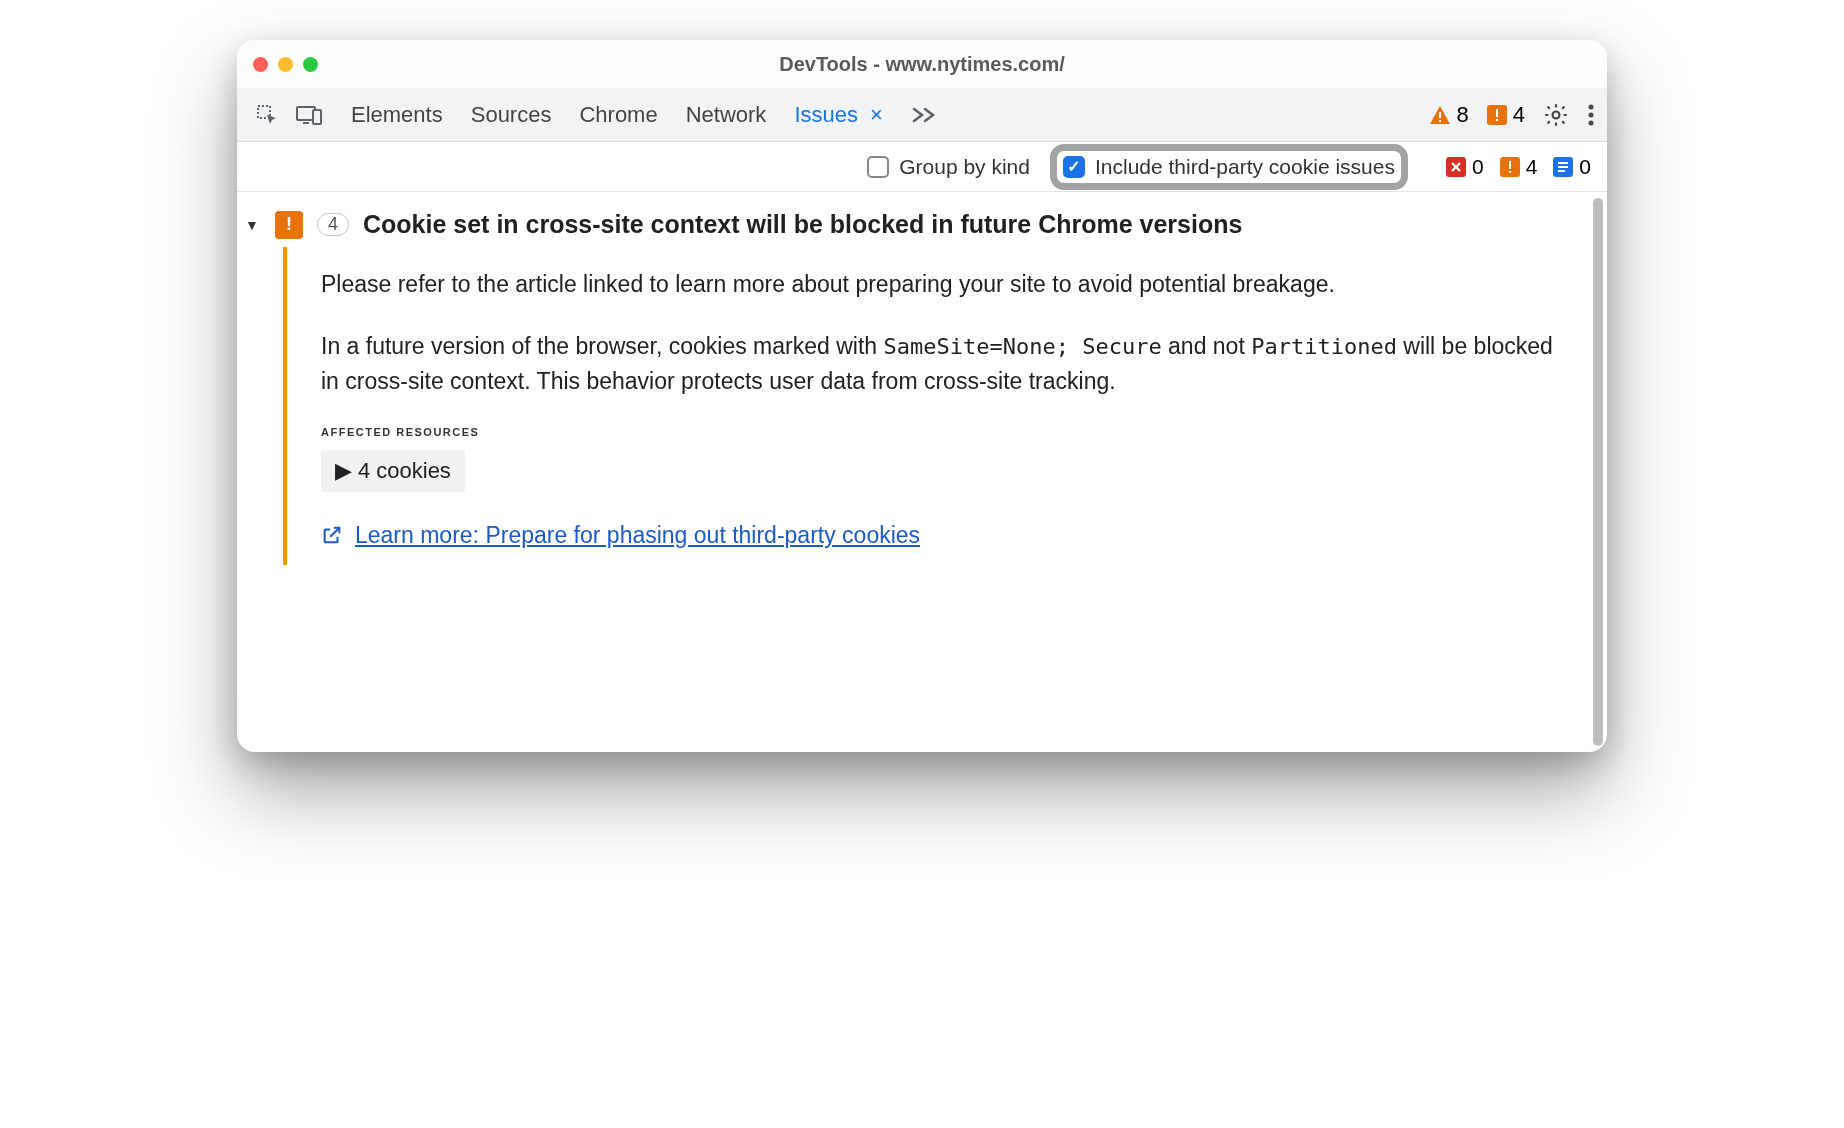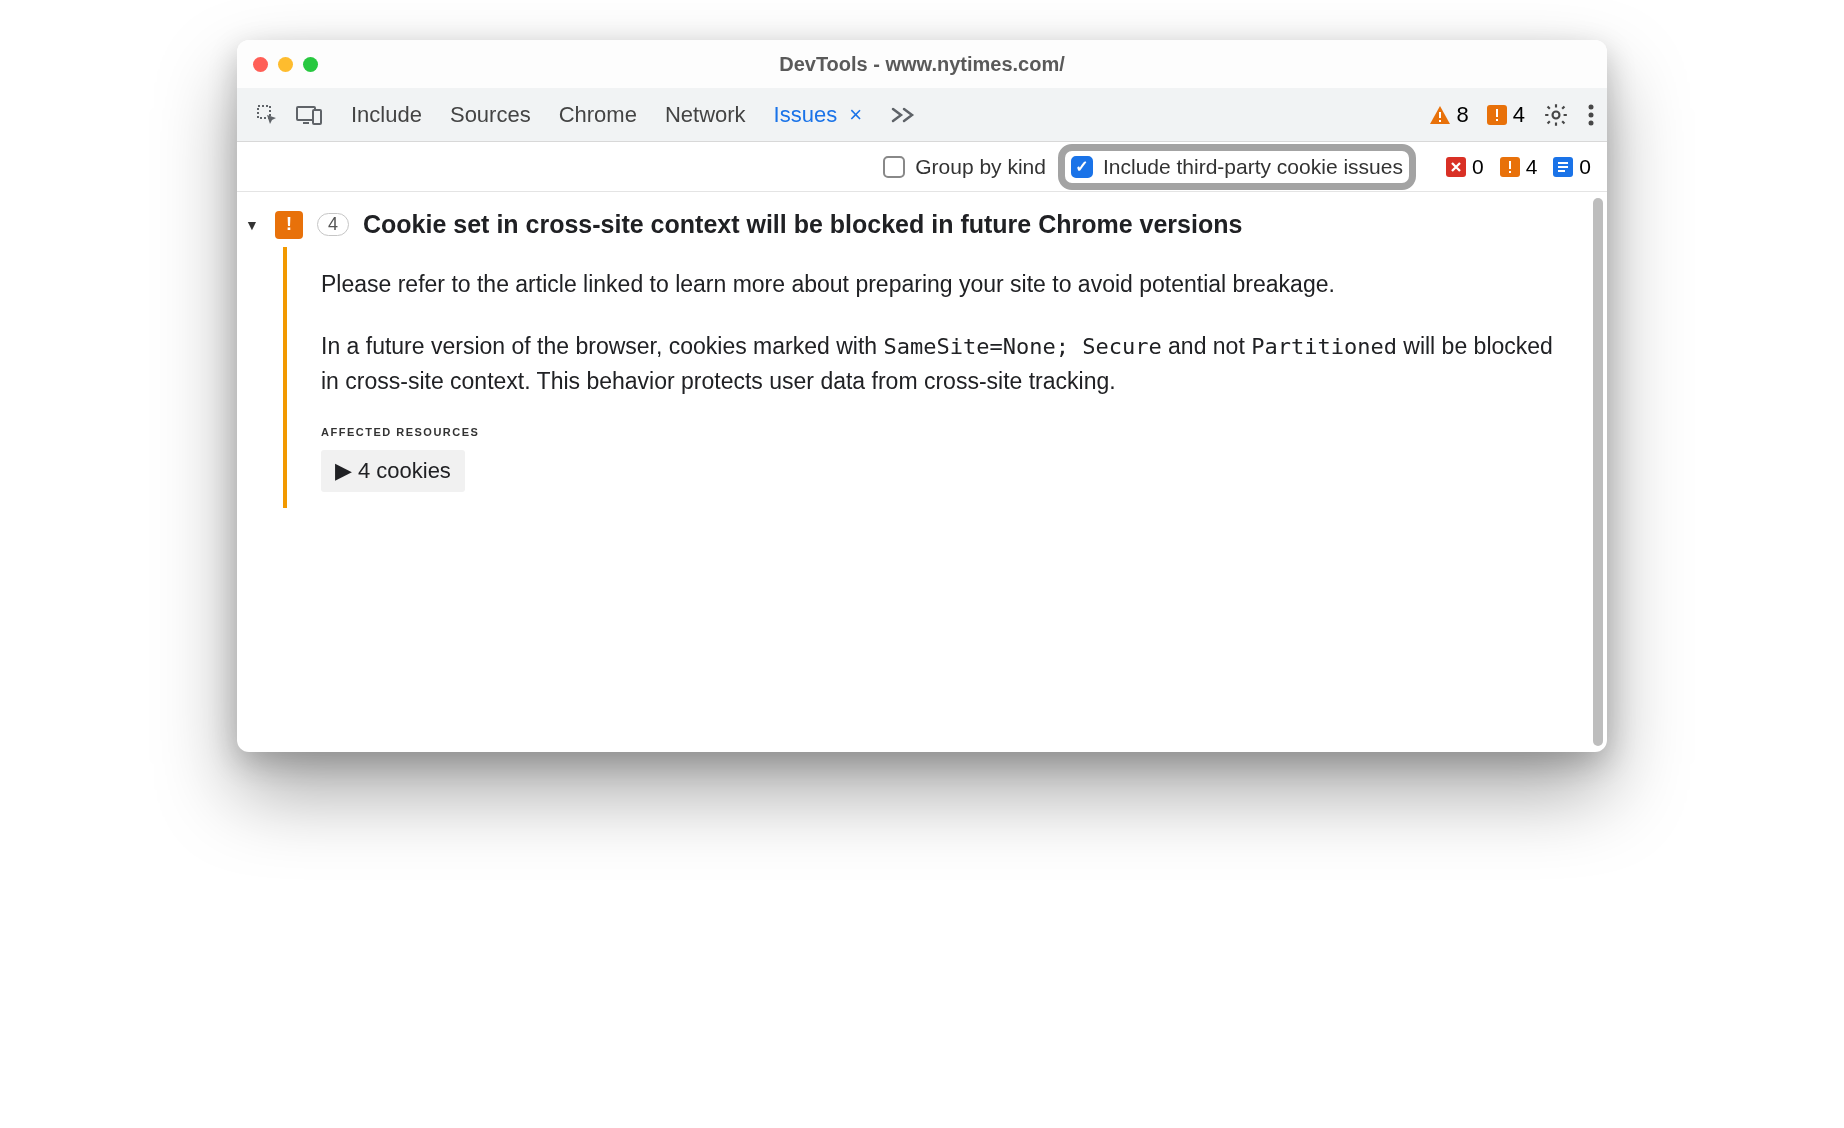--- a/index.html
+++ b/index.html
@@ -9,21 +9,21 @@
   width: 1844px;
   height: 1128px;
   display: flex;
   justify-content: center;
   align-items: flex-start;
   padding-top: 40px;
 }
 .window {
   width: 1370px;
   background: #fff;
-  border-radius: 12px;
+  border-radius: 18px;
   box-shadow: 0 40px 80px rgba(0,0,0,0.35), 0 10px 30px rgba(0,0,0,0.2);
   overflow: hidden;
 }
 .titlebar {
   height: 48px;
   display: flex;
   align-items: center;
   padding: 0 16px;
   background: #fdfdfd;
   position: relative;
@@ -55,21 +55,21 @@
 .tab-close { margin-left: 6px; font-size: 22px; color: #1a73e8; }
 .more-tabs { color: #5f6368; display:flex; align-items:center; }
 .toolbar-right { margin-left: auto; display: flex; align-items: center; gap: 18px; }
 .count-pill { display: flex; align-items: center; gap: 6px; font-size: 22px; }
 .tri-warn svg, .sq-warn svg { display:block; }
 .gear, .kebab { color: #474747; }
 .filterbar {
   display: flex; align-items: center; height: 50px;
   padding: 0 16px 0 0;
   border-bottom: 1px solid #e4e4e4;
-  gap: 12px;
+  gap: 20px;
   font-size: 21px;
 }
 .filterbar .filler { flex: 1; }
 .chk { display:flex; align-items:center; gap:10px; color:#333; }
 .chkbox {
   width: 22px; height: 22px; border: 2px solid #888; border-radius: 5px;
   display:flex; align-items:center; justify-content:center;
 }
 .chkbox.checked { background:#1a73e8; border-color:#1a73e8; }
 .chkbox.checked::after { content:"✓"; color:#fff; font-size:16px; font-weight:700; }
@@ -146,21 +146,21 @@
     </div>
     <div class="iconbtn">
       <svg width="26" height="22" viewBox="0 0 26 22" fill="none" stroke="#5f6368" stroke-width="2">
         <rect x="1" y="3" width="18" height="13" rx="1"></rect>
         <path d="M7 19 L13 19"></path>
         <rect x="17" y="6" width="8" height="14" rx="1" fill="#f1f3f4"></rect>
       </svg>
     </div>
 
     <div class="tabs">
-      <div class="tab">Include</div>
+      <div class="tab">Elements</div>
       <div class="tab">Sources</div>
       <div class="tab">Chrome</div>
       <div class="tab">Network</div>
       <div class="tab active">
         <span>Issues</span>
         <span class="tab-close">×</span>
       </div>
       <div class="more-tabs">
         <svg width="26" height="20" viewBox="0 0 26 20" stroke="#5f6368" stroke-width="2.5" fill="none" stroke-linecap="round">
           <path d="M3 4 L11 10 L3 16"></path>
@@ -261,19 +261,29 @@
         <p>
           <span>In a future version of the browser, cookies marked with </span><code>SameSite=None; Secure</code><span> and not </span><code>Partitioned</code><span> will be blocked in cross-site context. This behavior protects user data from cross-site tracking.</span>
         </p>
 
         <div class="aff-head">AFFECTED RESOURCES</div>
         <div class="aff-item">
           <span>▶</span>
           <span>4 cookies</span>
         </div>
 
+        <div class="learn">
+          <span class="ext">
+            <svg width="22" height="22" viewBox="0 0 24 24" fill="none" stroke="#1a5acb" stroke-width="2.2">
+                <path d="M14 4h6v6"></path>
+                <path d="M20 4L10 14"></path>
+                <path d="M18 14v5a1 1 0 0 1-1 1H5a1 1 0 0 1-1-1V7a1 1 0 0 1 1-1h5"></path>
+              </svg>
+          </span>
+          <a href="#">Learn more: Prepare for phasing out third-party cookies</a>
+        </div>
       </div>
 
     </div>
     <div class="scrollbar"></div>
   </div>
 
 </div>
 
 </body></html>

